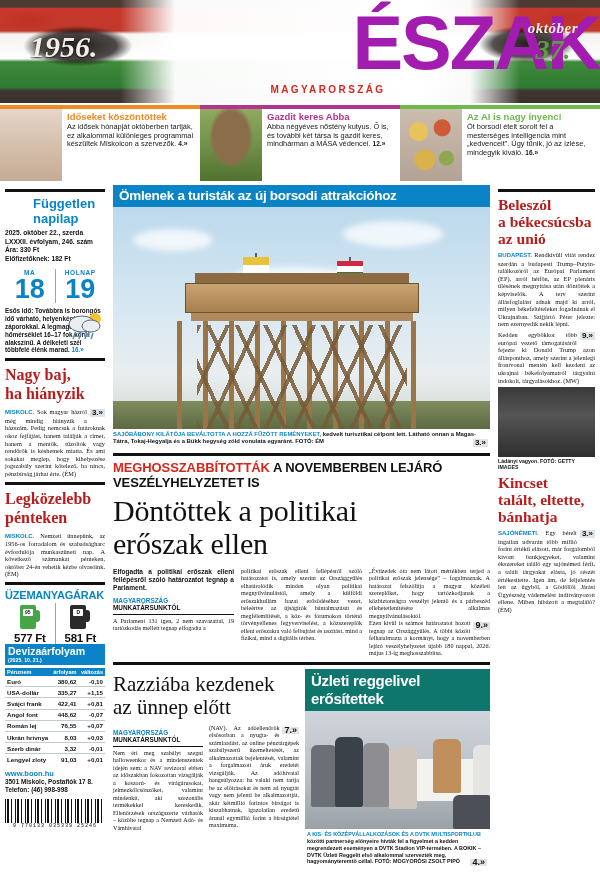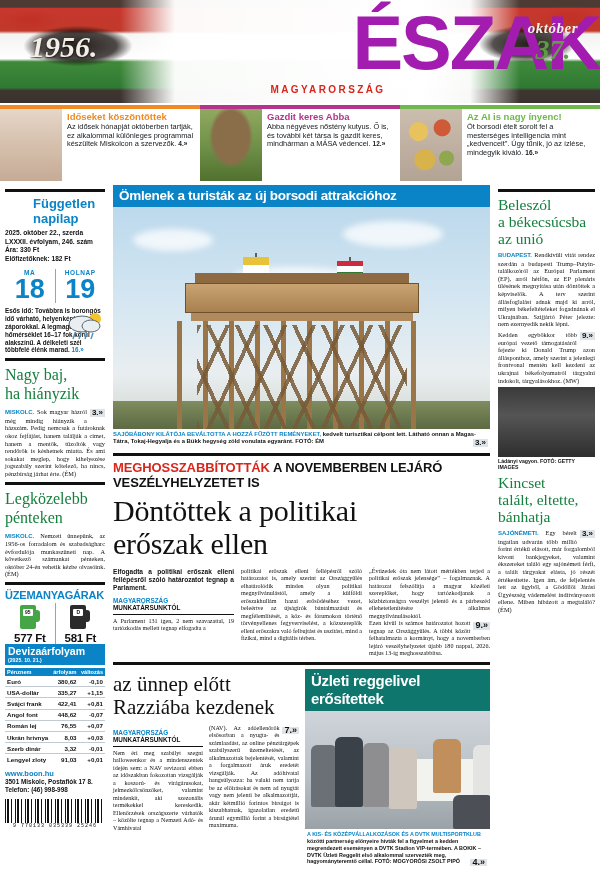--- a/index.html
+++ b/index.html
@@ -112,21 +112,21 @@
   .wday { flex:1 1 0; text-align:center; }
   .wday.sep { border-left:1px solid #9aa3ab; }
   .wday .lbl { font-size:6.5px; font-weight:bold; color:#0a84c6; letter-spacing:.6px; }
   .wday .num { font-size:27px; font-weight:bold; color:#0a84c6; line-height:27px; font-family:"Liberation Sans",sans-serif;}
   .weather-body { position:relative; font-size:6.3px; line-height:7.8px; font-weight:bold; min-height:46px; }
   .weather-body .pg { color:#0a84c6; }
   .wicon { position:absolute; right:0; top:4px; width:40px; height:34px; }
 
   .art-head-serif {
     font-family:"Liberation Serif", serif;
-    font-weight:normal; color:#15803d;
+    font-weight:bold; color:#b91c1c;
   }
   .h-left { font-size:16px; line-height:19px; margin:2px 0 5px 0; }
   .bodytext { font-size:6.3px; line-height:7.6px; text-align:justify; font-family:"Liberation Serif", serif; }
   .dateline { color:#0a84c6; font-weight:bold; font-family:"Liberation Sans",sans-serif; font-size:6px; }
   .pgbox { display:inline-block; background:#dfe4e8; font-weight:bold; font-size:8px; padding:0 2px; font-family:"Liberation Sans",sans-serif; }
 
   
   .fuel-title { font-size:11px; font-weight:bold; color:#0a84c6; letter-spacing:-.2px; margin:3px 0 2px 0; }
   .fuel-row { display:flex; }
   .fuel-cell { flex:1 1 0; text-align:center; }
@@ -467,22 +467,22 @@
             <span>Ezen kívül is számos határozatot hozott tegnap az Országgyűlés. A többi között felhatalmazta a kormányt, hogy a novemberben lejáró veszélyhelyzetet újabb 180 nappal, 2026. május 13-ig meghosszabbítsa.</span>
           </div>
         </div>
       </div>
 
       <div class="rule-thick"></div>
 
       <div style="display:flex; gap:6px;">
         <div style="flex:0 0 186px">
           <div class="h-razzia">
+            <div>Razziába kezdenek</div>
             <div>az ünnep előtt</div>
-            <div>Razziába kezdenek</div>
           </div>
           <div style="display:flex; gap:6px;">
             <div style="flex:1 1 0">
               <div class="srcline">
                 <span class="s1">MAGYARORSZÁG</span>
                 <span class="s2">MUNKATÁRSUNKTÓL</span>
               </div>
               <div class="rule-thin"></div>
               <div class="tiny">Nem éri meg szabályt szegni halloweenkor és a mindenszentek idején sem: a NAV revizorai ebben az időszakban fokozottan vizsgálják a koszorú- és virágárusokat, jelmezkölcsönzőket, valamint mindenkit, aki szezonális termékekkel kereskedik. Ellenőrzések országszerte várhatók – közölte tegnap a Nemzeti Adó- és Vámhivatal</div>
             </div>

